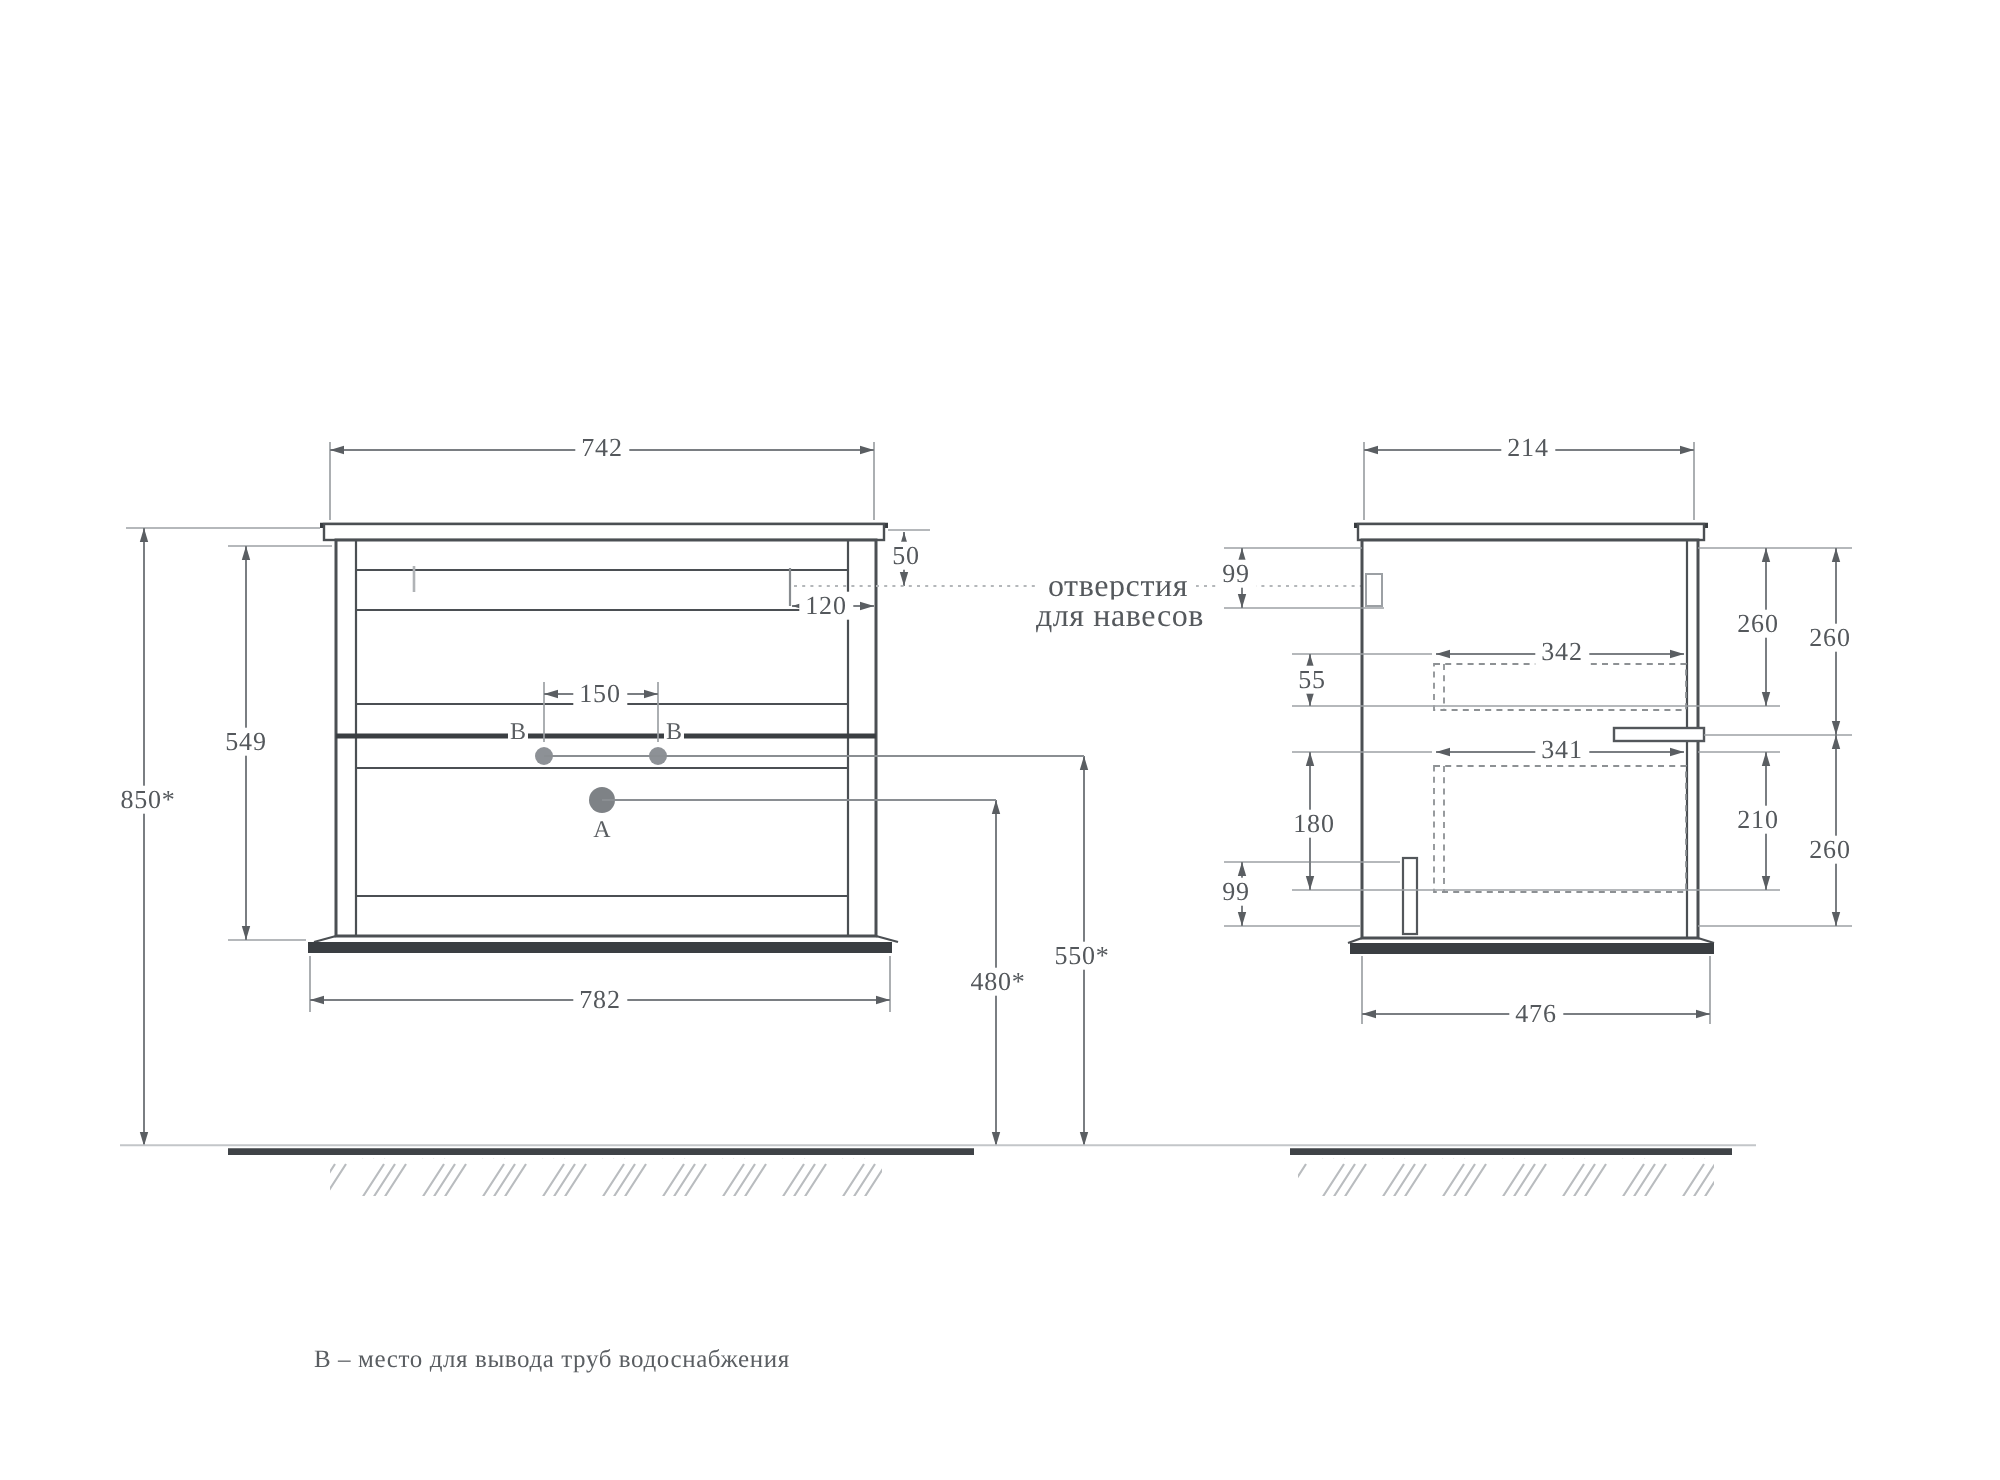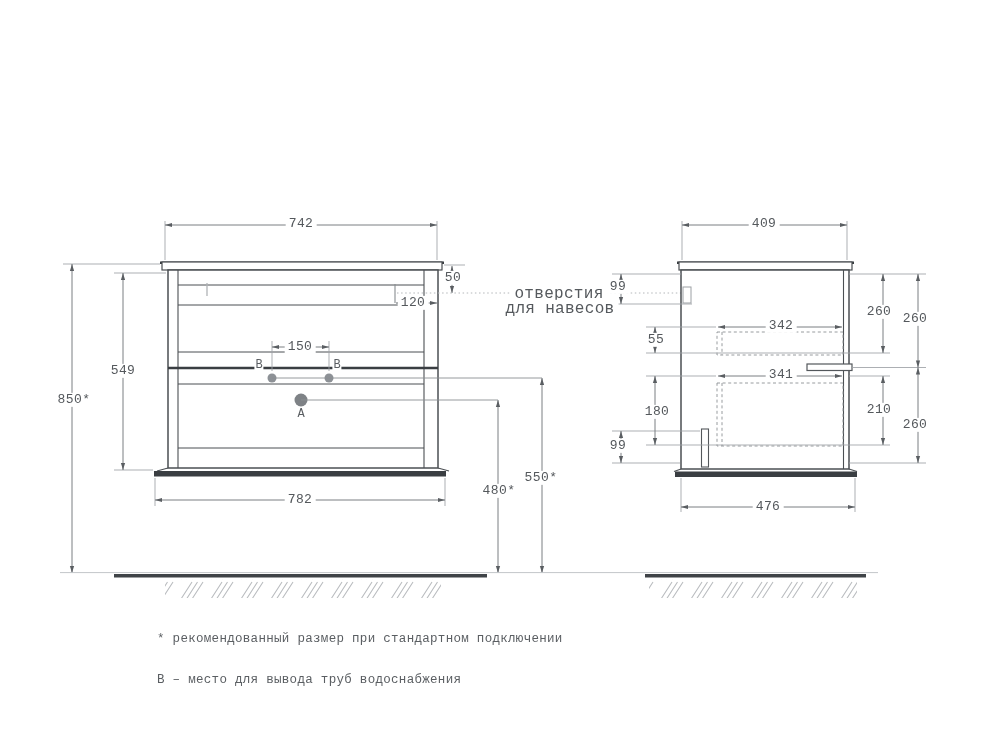--- a/index.html
+++ b/index.html
@@ -1,17 +1,17 @@
 <!DOCTYPE html>
 <html><head>
 <meta charset="utf-8">
 <style>
   html,body{margin:0;padding:0;background:#ffffff;}
   #stage{position:relative;width:1000px;height:740px;background:#ffffff;overflow:hidden;
-         font-family:Liberation Mono, monospace;}
+         font-family:Liberation Serif, serif;}
   #drawing{position:absolute;left:0;top:0;}
   .dim{position:absolute;transform:translate(-50%,-50%);background:#ffffff;padding:0 3px;
        font-size:13px;letter-spacing:.4px;color:#54585c;white-space:nowrap;line-height:1.1;}
   .lbl{position:absolute;transform:translate(-50%,-50%);background:#ffffff;padding:0 1px;
        font-size:12px;color:#5a5e62;white-space:nowrap;line-height:1.1;}
   .lbl.nobg{background:transparent;}
   .callout{position:absolute;transform:translate(-50%,-50%);background:#ffffff;padding:0 4px;
        font-size:16px;letter-spacing:.3px;color:#55595d;white-space:nowrap;line-height:1.15;}
   .note{position:absolute;transform:translate(0,-50%);font-size:12.5px;letter-spacing:.3px;
        color:#5a5e62;white-space:nowrap;line-height:1.2;}
@@ -149,29 +149,28 @@
 <span class="dim" style="left:541px;top:478px">550*</span>
 <span class="dim" style="left:300px;top:500px">782</span>
 
 <span class="lbl" style="left:259px;top:366px">В</span>
 <span class="lbl" style="left:337px;top:366px">В</span>
 <span class="lbl nobg" style="left:301px;top:415px">А</span>
 
 <span class="callout" style="left:559px;top:294px">отверстия</span>
 <span class="callout" style="left:560px;top:309px">для навесов</span>
 
-<span class="dim" style="left:764px;top:224px">409</span>
+<span class="dim" style="left:764px;top:224px">214</span>
 <span class="dim" style="left:618px;top:287px">99</span>
 <span class="dim" style="left:781px;top:326px">342</span>
 <span class="dim" style="left:656px;top:340px">55</span>
 <span class="dim" style="left:781px;top:375px">341</span>
 <span class="dim" style="left:657px;top:412px">180</span>
 <span class="dim" style="left:618px;top:446px">99</span>
 <span class="dim" style="left:768px;top:507px">476</span>
 <span class="dim" style="left:879px;top:312px">260</span>
 <span class="dim" style="left:915px;top:319px">260</span>
 <span class="dim" style="left:879px;top:410px">210</span>
 <span class="dim" style="left:915px;top:425px">260</span>
 
-<span class="note" style="left:157px;top:639px">* рекомендованный размер при стандартном подключении</span>
 <span class="note" style="left:157px;top:680px">В – место для вывода труб водоснабжения</span>
 
 </div>
 
 </body></html>

